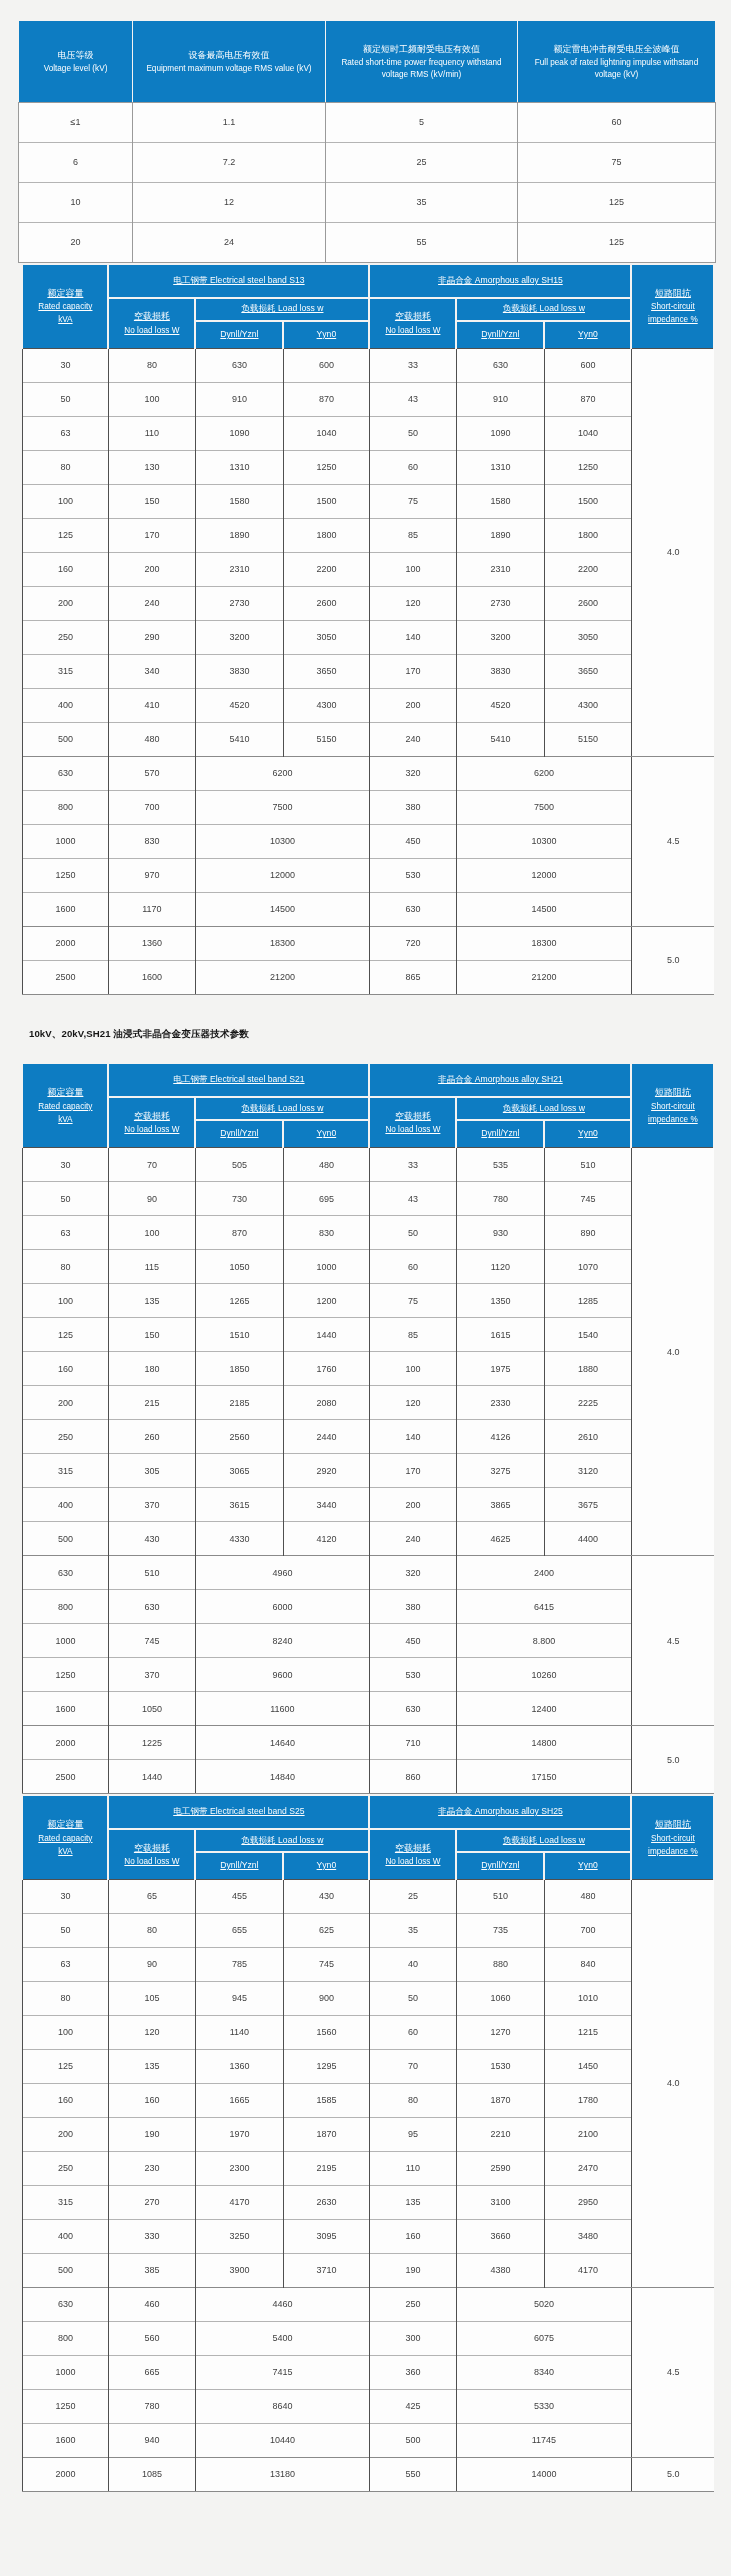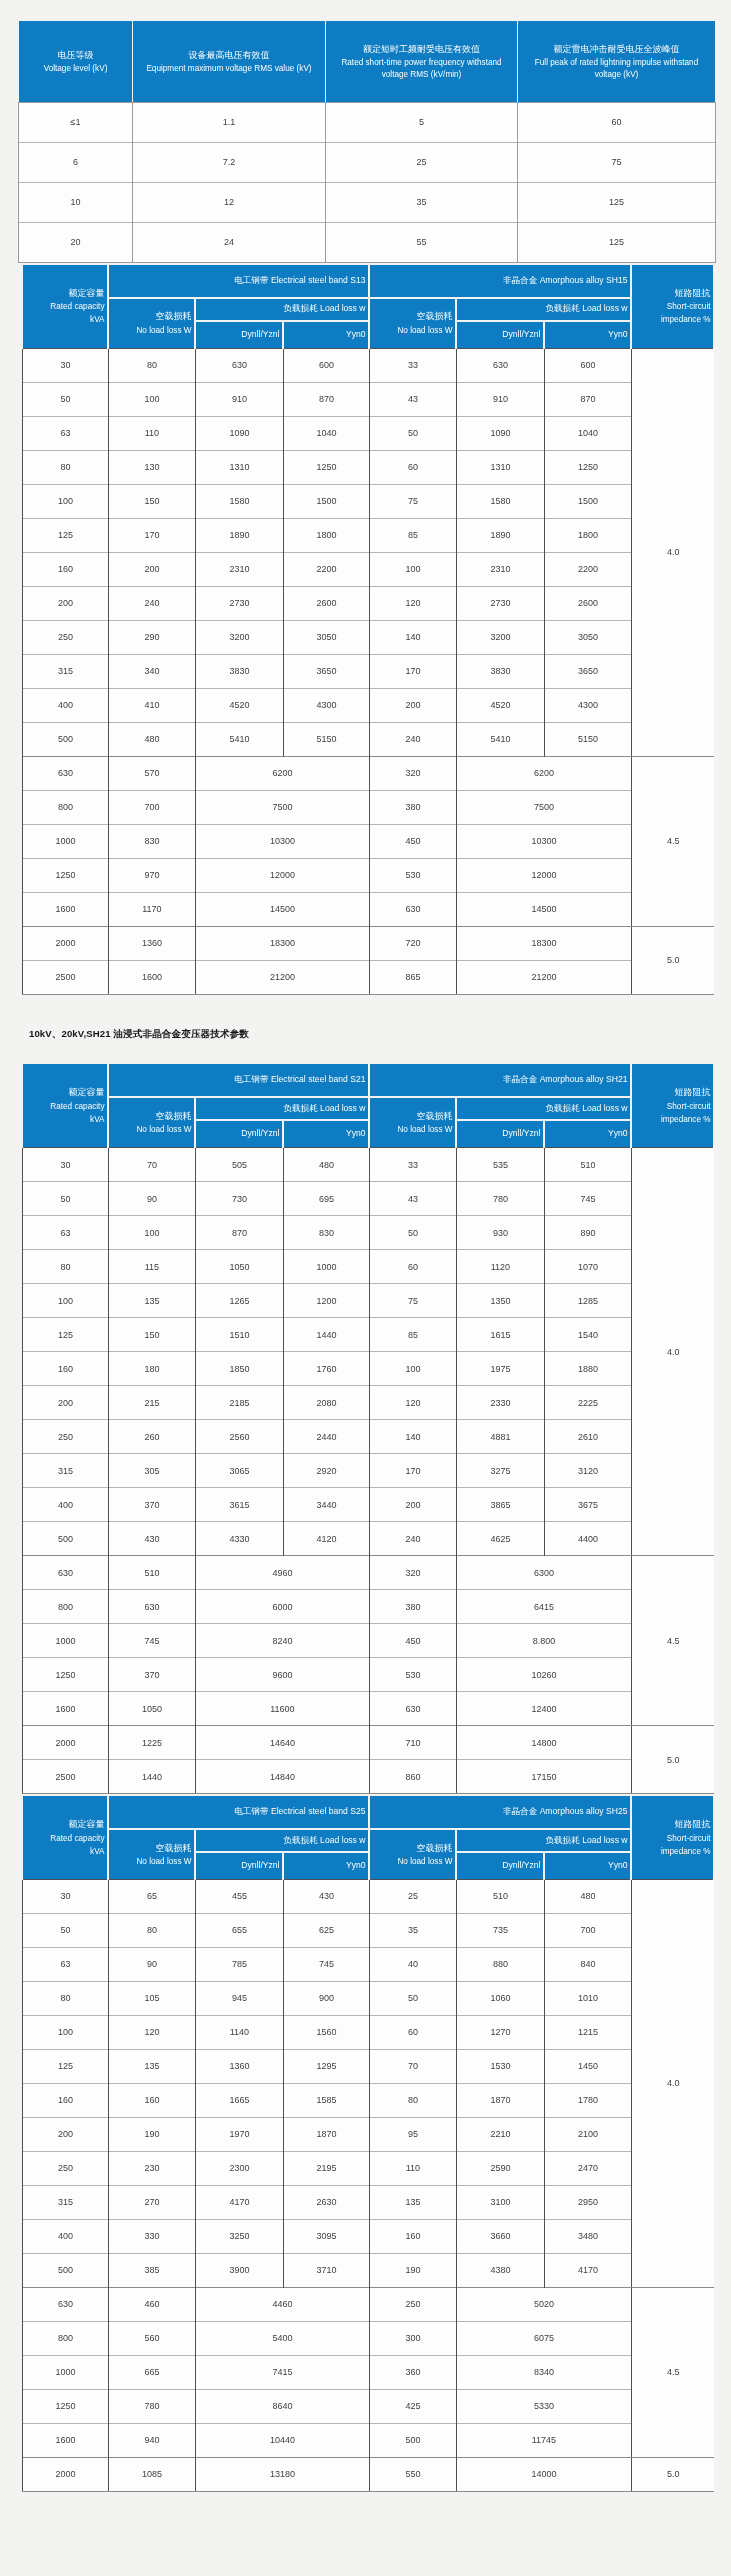--- a/index.html
+++ b/index.html
@@ -47,23 +47,23 @@
     font-size:9.6px;font-weight:700;color:#151515;letter-spacing:0.1px;
   }
 
   
   table.ttable{
     width:693px;margin-left:21.4px;
     border-collapse:collapse;table-layout:fixed;
   }
   .ttable th{
     background:var(--blue);color:#fff;font-weight:400;
-    padding:1.4px 2.9px;text-align:right;vertical-align:middle;
+    padding:1.4px 2.9px;text-align:center;vertical-align:middle;
     border:2.1px solid var(--bg);
-    font-size:8.6px;line-height:1.6;
+    font-size:8.6px;line-height:1.6;text-decoration:underline;
   }
   .ttable thead tr:nth-child(1) th.grp{height:29px;}
   .ttable thead tr:nth-child(2) th.load{height:18.6px;}
   .ttable thead tr:nth-child(3) th.vec{height:23px;}
   .ttable th.cap,.ttable th.imph,.ttable th.noload,.ttable th.vec{
     border-bottom:0.7px solid var(--vline);
   }
   .ttable th .zh{font-size:9px;}
   .ttable th .en{font-size:8.2px;}
   .ttable td{
@@ -471,21 +471,21 @@
             <td>120</td>
             <td>2330</td>
             <td>2225</td>
           </tr>
           <tr>
             <td>250</td>
             <td>260</td>
             <td>2560</td>
             <td>2440</td>
             <td>140</td>
-            <td>4881</td>
+            <td>4126</td>
             <td>2610</td>
           </tr>
           <tr>
             <td>315</td>
             <td>305</td>
             <td>3065</td>
             <td>2920</td>
             <td>170</td>
             <td>3275</td>
             <td>3120</td>
@@ -506,21 +506,21 @@
             <td>4120</td>
             <td>240</td>
             <td>4625</td>
             <td>4400</td>
           </tr>
           <tr class="strong">
             <td>630</td>
             <td>510</td>
             <td colspan="2">4960</td>
             <td>320</td>
-            <td colspan="2">6300</td>
+            <td colspan="2">2400</td>
             <td class="imp" rowspan="5">4.5</td>
           </tr>
           <tr>
             <td>800</td>
             <td>630</td>
             <td colspan="2">6000</td>
             <td>380</td>
             <td colspan="2">6415</td>
           </tr>
           <tr>

